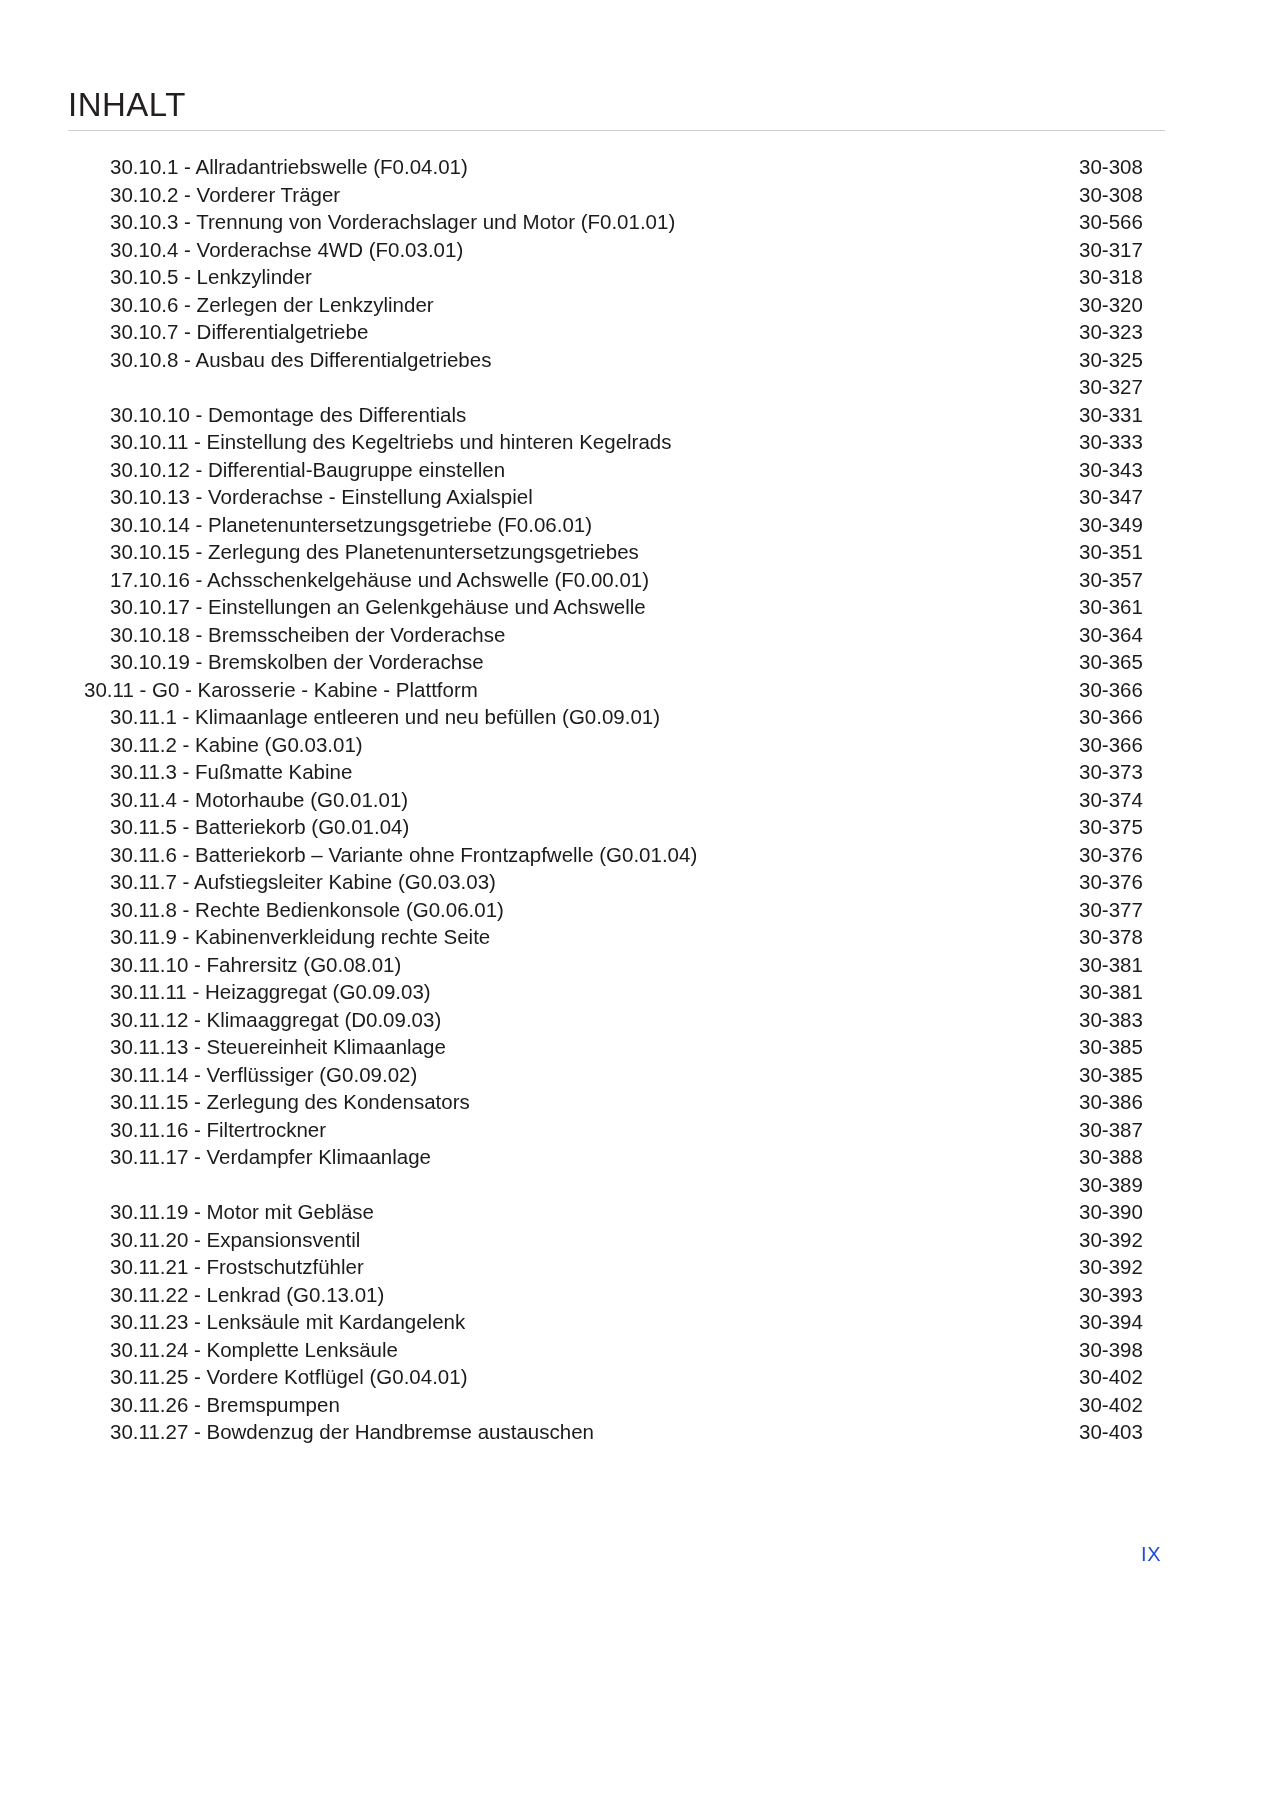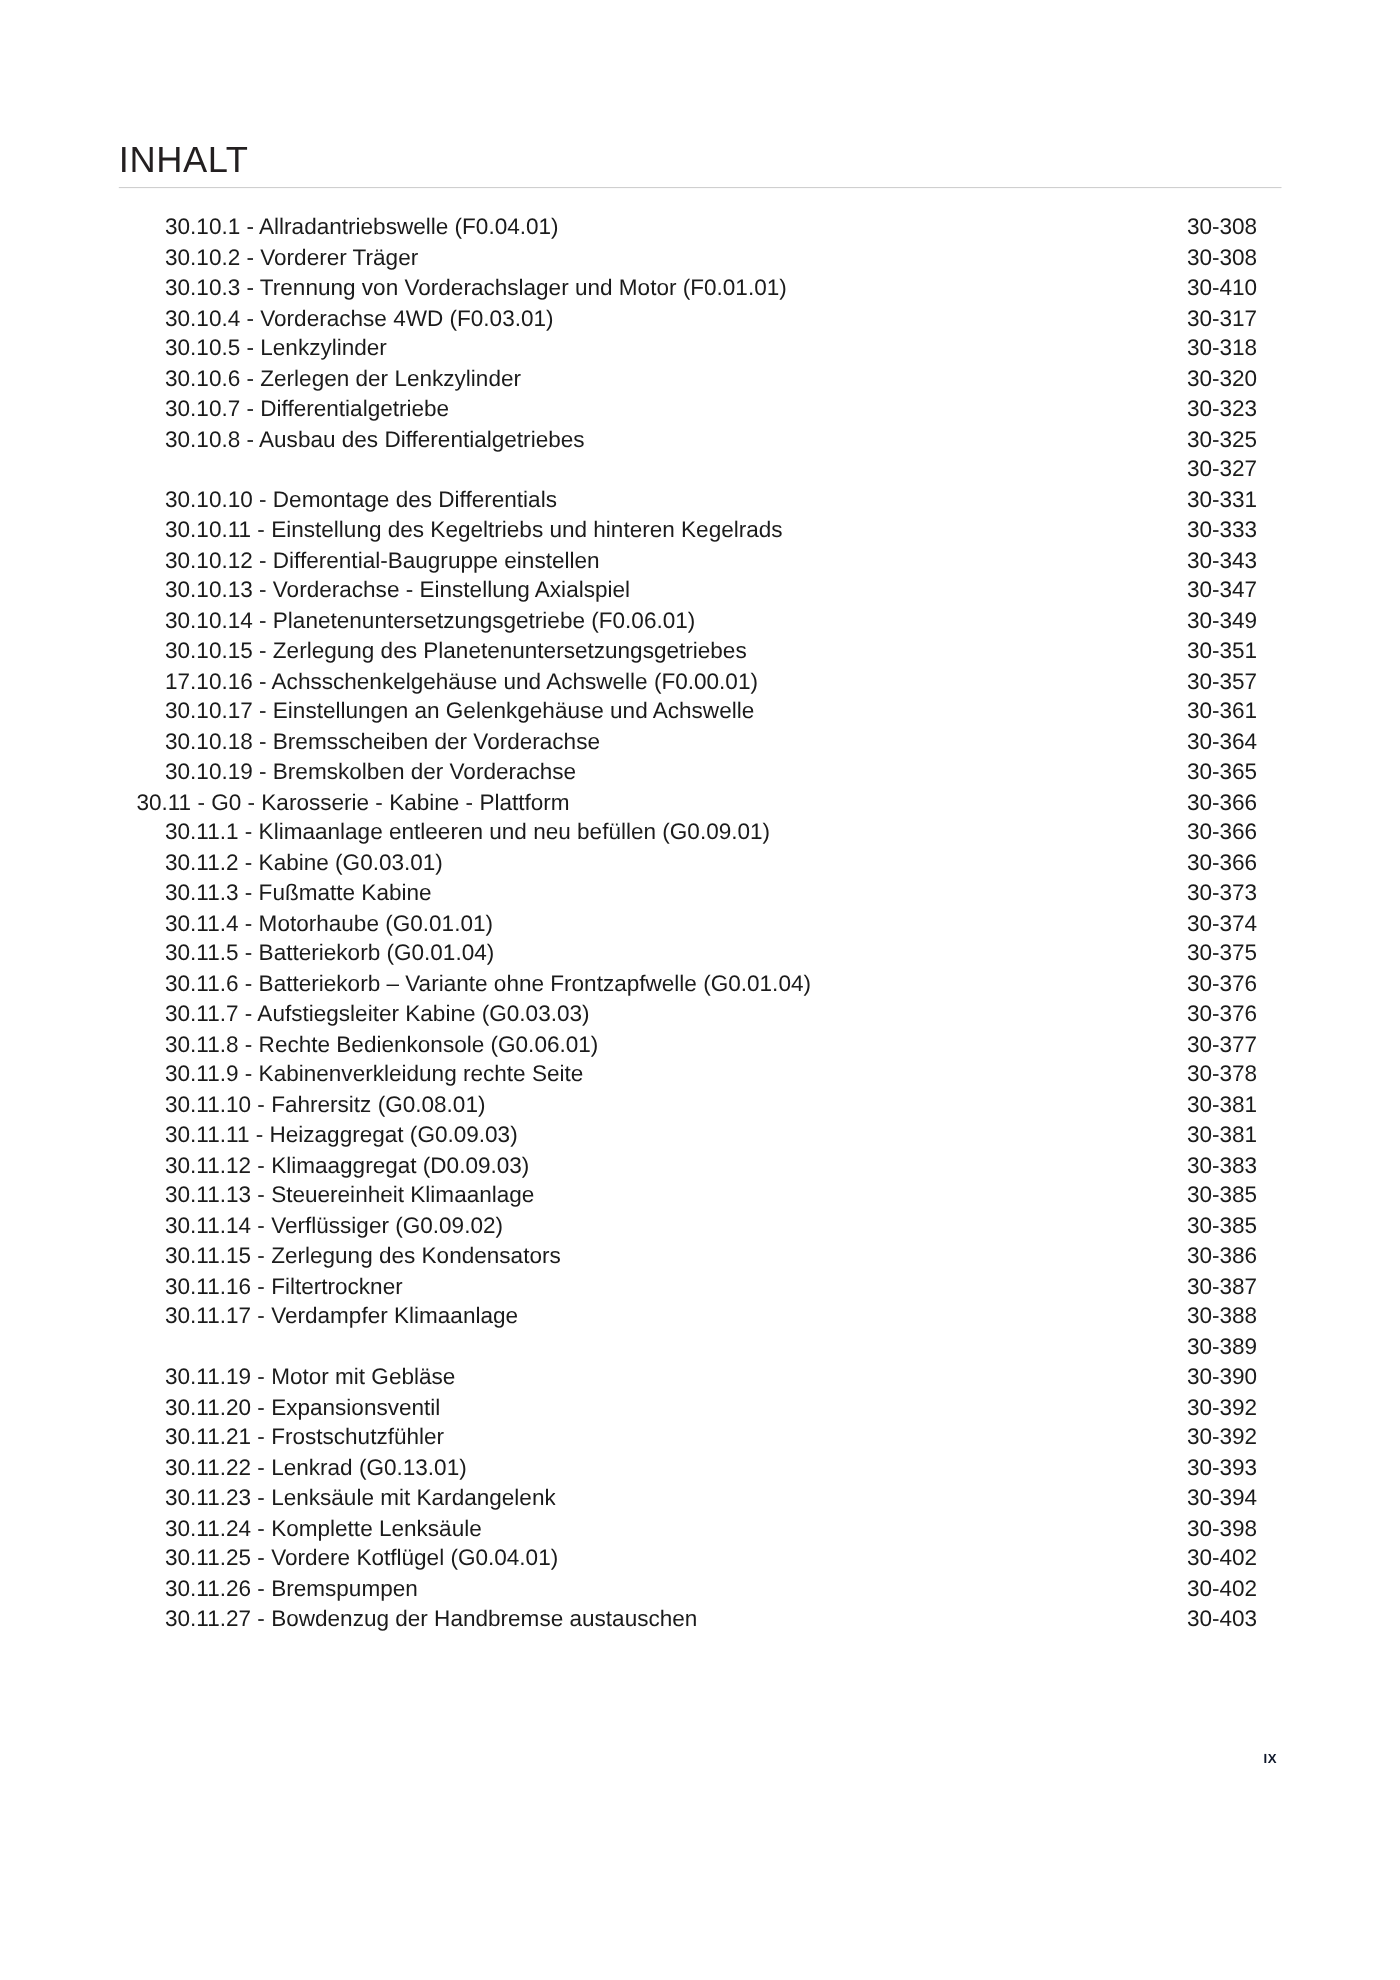--- a/index.html
+++ b/index.html
@@ -13,22 +13,21 @@
     font-family: "Liberation Sans", sans-serif;
     color: #1b1b1b;
     position: relative;
     overflow: hidden;
   }
   .page {
     position: relative;
     width: 1273px;
     height: 1624px;
     box-sizing: border-box;
-    padding: 86px 108px 0 108px;
-    margin-top: 40px;
+    padding: 86px 108px 0 68px;
   }
   .page-title {
     font-size: 33px;
     font-weight: normal;
     letter-spacing: 0.5px;
     color: #231f20;
     margin: 0 0 6px 0;
     padding-left: 0px;
   }
   .title-rule {
@@ -64,24 +63,23 @@
     text-align: left;
     width: 86px;
     margin-left: 8px;
   }
   .lvl-1 { padding-left: 16px; }
   .lvl-2 { padding-left: 42px; }
   .footer {
     position: absolute;
     right: 112px;
     bottom: 58px;
-    font-size: 12px;
-    color: #0f172a;
+    font-size: 20px;
+    color: #1d4ed8;
     letter-spacing: 0.5px;
-    font-weight: bold;
   }
 </style>
 </head>
 <body>
 
 <div class="page">
 
   <h1 class="page-title">INHALT</h1>
   <hr class="title-rule">
 
@@ -92,21 +90,21 @@
         <span class="page-num">30-308</span>
       </li>
       <li class="toc-entry lvl-2">
         <span class="label">30.10.2 - Vorderer Träger</span>
         <span class="filler"></span>
         <span class="page-num">30-308</span>
       </li>
       <li class="toc-entry lvl-2">
         <span class="label">30.10.3 - Trennung von Vorderachslager und Motor (F0.01.01)</span>
         <span class="filler"></span>
-        <span class="page-num">30-410</span>
+        <span class="page-num">30-566</span>
       </li>
       <li class="toc-entry lvl-2">
         <span class="label">30.10.4 - Vorderachse 4WD (F0.03.01)</span>
         <span class="filler"></span>
         <span class="page-num">30-317</span>
       </li>
       <li class="toc-entry lvl-2">
         <span class="label">30.10.5 - Lenkzylinder</span>
         <span class="filler"></span>
         <span class="page-num">30-318</span>

